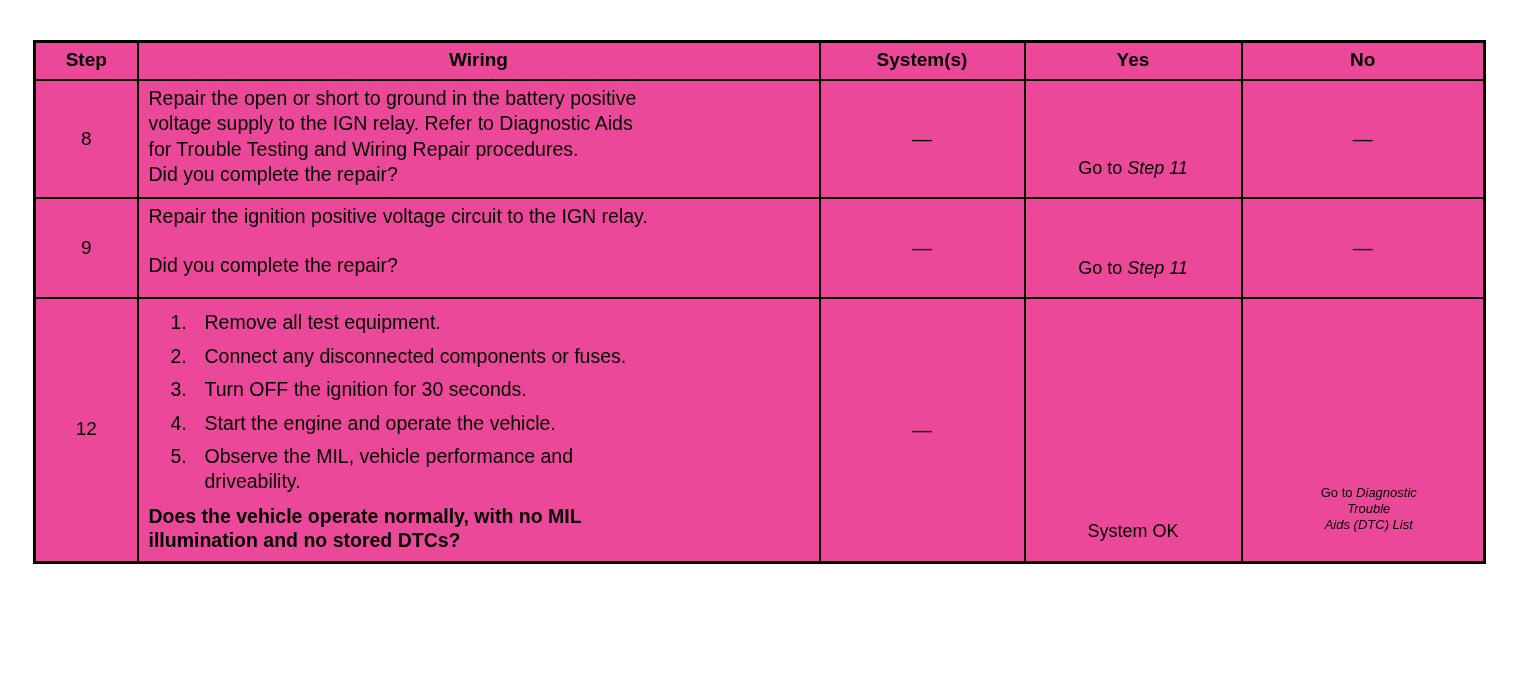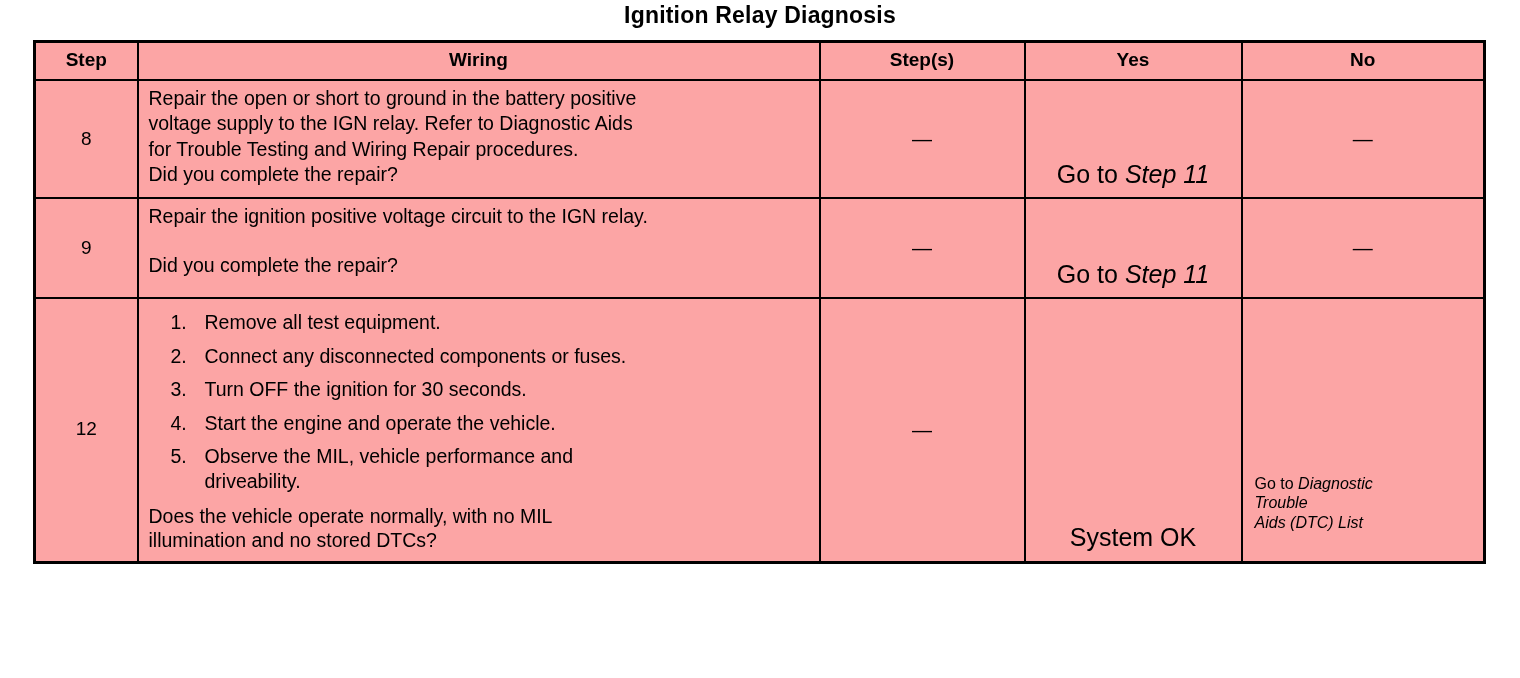--- a/index.html
+++ b/index.html
@@ -38,21 +38,21 @@
     position: absolute;
     left: 33px;
     top: 40px;
     width: 1450px;
   }
 
   table.diag {
     border-collapse: collapse;
     width: 1450px;
     table-layout: fixed;
-    background: #fca5a5;
+    background: #ec4899;
   }
 
   table.diag, table.diag th, table.diag td {
     border: 2px solid #000;
   }
   table.diag {
     border-width: 3px;
   }
 
   col.c-step   { width: 103px; }
@@ -90,35 +90,35 @@
 
   td.value-cell {
     text-align: center;
     vertical-align: middle;
     font-size: 20px;
   }
 
   td.yn-cell {
     text-align: center;
     vertical-align: bottom;
-    padding-bottom: 7px;
-    font-size: 25px;
+    padding-bottom: 17px;
+    font-size: 18px;
   }
 
   td.yn-cell.dash {
     vertical-align: middle;
     padding-bottom: 0;
     font-size: 20px;
   }
 
   td.no-cell-11 {
-    text-align: left;
+    text-align: center;
     vertical-align: bottom;
     padding: 0 0 28px 12px;
-    font-size: 16px;
+    font-size: 13px;
     line-height: 1.22;
   }
 
   .ital { font-style: italic; }
 
   .blank-line { display: block; height: 24px; }
 
   
   ol.steps {
     margin: 6px 0 6px 0;
@@ -134,43 +134,43 @@
   ol.steps li .num {
     position: absolute;
     left: 22px;
     top: 0;
     width: 30px;
     text-align: left;
   }
   .closing-q {
     margin-top: 12px;
     line-height: 1.20;
+    font-weight: bold;
   }
 </style>
 </head>
 <body>
 
 <div class="page">
 
-  <div class="doc-title">Ignition Relay Diagnosis</div>
 
   <div class="table-wrap">
     <table class="diag">
       <colgroup>
         <col class="c-step">
           <col class="c-action">
           <col class="c-value">
           <col class="c-yes">
           <col class="c-no">
       </colgroup>
       <thead>
         <tr>
           <th>Step</th>
           <th>Wiring</th>
-          <th>Step(s)</th>
+          <th>System(s)</th>
           <th>Yes</th>
           <th>No</th>
         </tr>
       </thead>
       <tbody>
 
         <tr style="height:118px">
           <td class="step-cell">8</td>
           <td class="action-cell">
             <div>Repair the open or short to ground in the battery positive</div>

